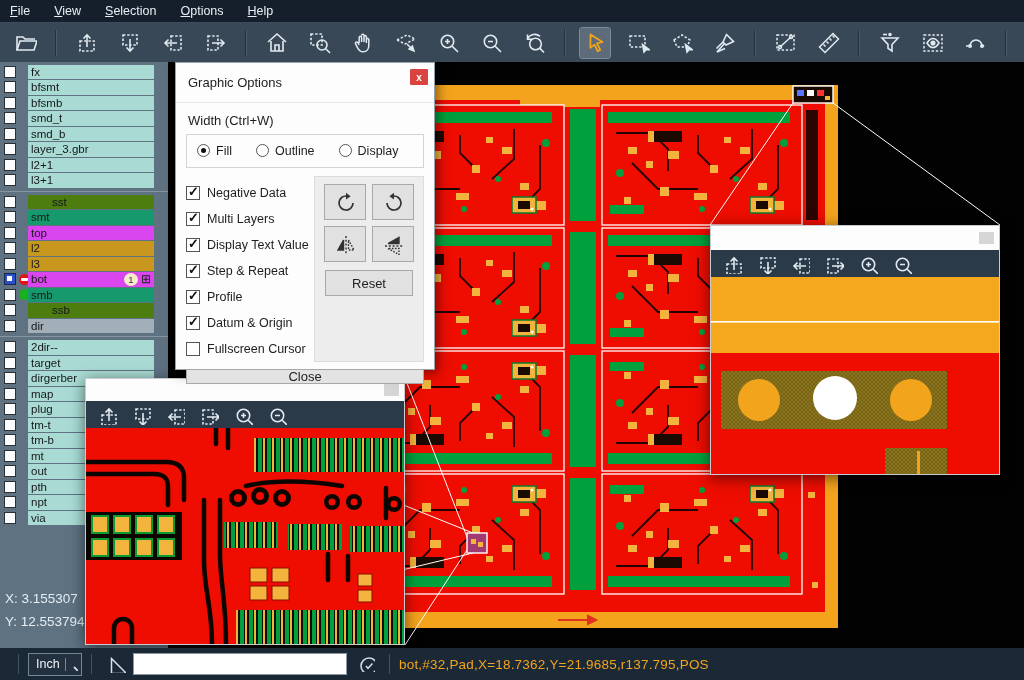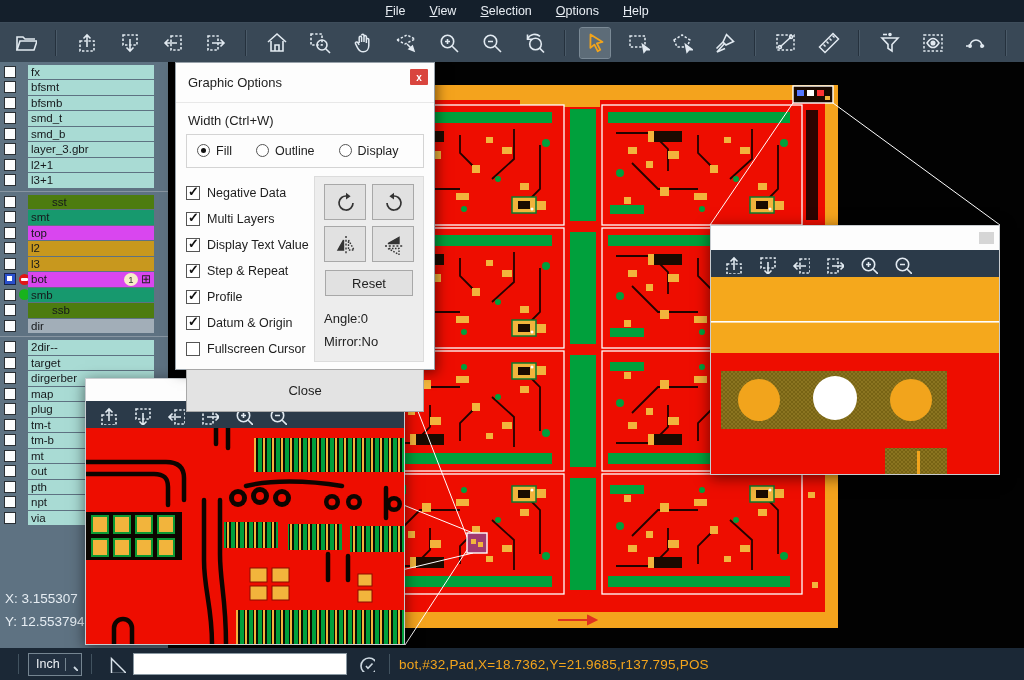--- a/index.html
+++ b/index.html
@@ -1,21 +1,21 @@
 <!DOCTYPE html>
 <html><head>
 <meta charset="utf-8">
 <style>
   * { margin:0; padding:0; box-sizing:border-box; }
   html,body { width:1024px; height:680px; overflow:hidden; background:#000; }
   body { font-family:"Liberation Sans", sans-serif; position:relative; }
 
   
   .menubar { position:absolute; left:0; top:0; width:1024px; height:22px;
-    background:#141f2b; display:flex; align-items:center; gap:24px; padding-left:10px; z-index:10;justify-content:center;}
+    background:#141f2b; display:flex; align-items:center; gap:24px; padding-left:10px; z-index:10;}
   .menu-item { color:#e9eef4; font-size:12.5px; cursor:default; }
   .menu-item .u { text-decoration:underline; }
 
   
   .toolbar { position:absolute; left:0; top:22px; width:1024px; height:40px;
     background:#39playing4856; background:#394856; display:flex; align-items:center; gap:13px;
     padding-left:10px; border-top:1px solid #46566366; z-index:10;}
   .tool-btn { width:30px; height:30px; display:flex; align-items:center; justify-content:center;
     color:#e2eaf1; flex:0 0 auto; border-radius:2px;}
   .tool-btn svg { width:23px; height:23px; }
@@ -101,21 +101,21 @@
   .check-box { width:14px; height:14px; border:1px solid #555; background:#fff; position:relative; flex:0 0 auto;}
   .check-box.on::after { content:"\2713"; position:absolute; left:1px; top:-3px; font-size:13px; font-weight:bold; color:#111;}
   .check-lbl { font-size:12.5px; white-space:nowrap;}
   .dlg-right { width:110px; background:#ededed; border:1px solid #dcdcdc; padding:7px 7px 6px 7px; flex:0 0 auto;}
   .xf-grid { display:grid; grid-template-columns:42px 42px; gap:6px; justify-content:center;}
   .xf-btn { width:42px; height:36px; background:#e1e1e1; border:1px solid #a8a8a8; display:flex; align-items:center; justify-content:center; color:#333;}
   .xf-btn svg { width:22px; height:22px;}
   .reset-btn { margin:8px auto 0 auto; width:88px; height:26px; background:#e1e1e1; border:1px solid #a8a8a8;
     display:flex; align-items:center; justify-content:center; font-size:13px; color:#222;}
   .dlg-stat { margin-top:12px; font-size:13px; line-height:1.75; color:#222; padding-left:2px;}
-  .close-btn { margin:7px 10px 0 10px; height:43px; background:#e3e3e3; border:1px solid #a8a8a8;
+  .close-btn { margin:7px 10px 0 10px; height:15px; background:#e3e3e3; border:1px solid #a8a8a8;
     display:flex; align-items:center; justify-content:center; font-size:13px; color:#222;text-align:right;}
   .hidden-defs { position:absolute; width:0; height:0; overflow:hidden;}
 </style>
 </head>
 <body>
 
 <svg class="hidden-defs" aria-hidden="true">
   <defs>
     <g id="i-open">
         <path d="M3 19V6h6l2 2h10" fill="none" stroke="currentColor" stroke-width="1.6"></path>
@@ -891,24 +891,20 @@
                 <use href="#i-mirror-h"></use>
               </svg>
             </div>
             <div class="xf-btn">
               <svg>
                 <use href="#i-mirror-v"></use>
               </svg>
             </div>
           </div>
         <div class="reset-btn">Reset</div>
-        <div class="dlg-stat">
-          <div>Angle:0</div>
-          <div>Mirror:No</div>
-        </div>
       </div>
     </div>
   </div>
   <div class="close-btn">Close</div>
 </div>
 
 <div class="statusbar">
   <div class="sb-sep" style="margin-left:18px"></div>
   <div class="sb-unit">
     <span>Inch</span>

